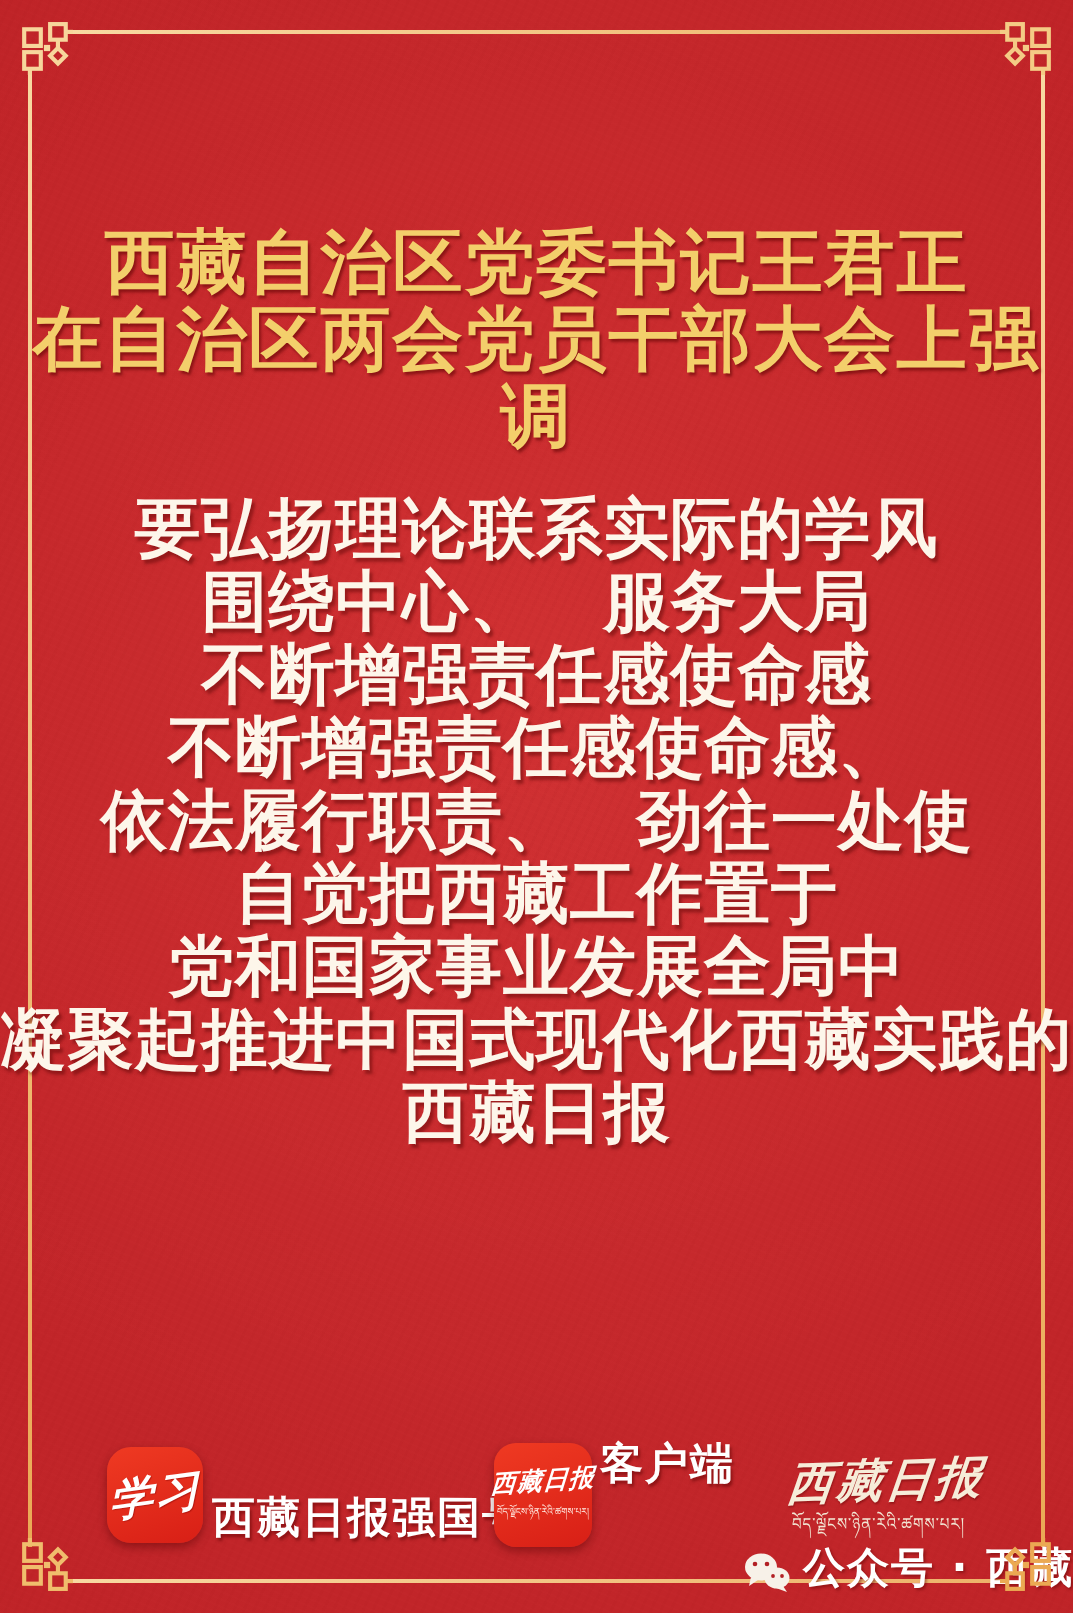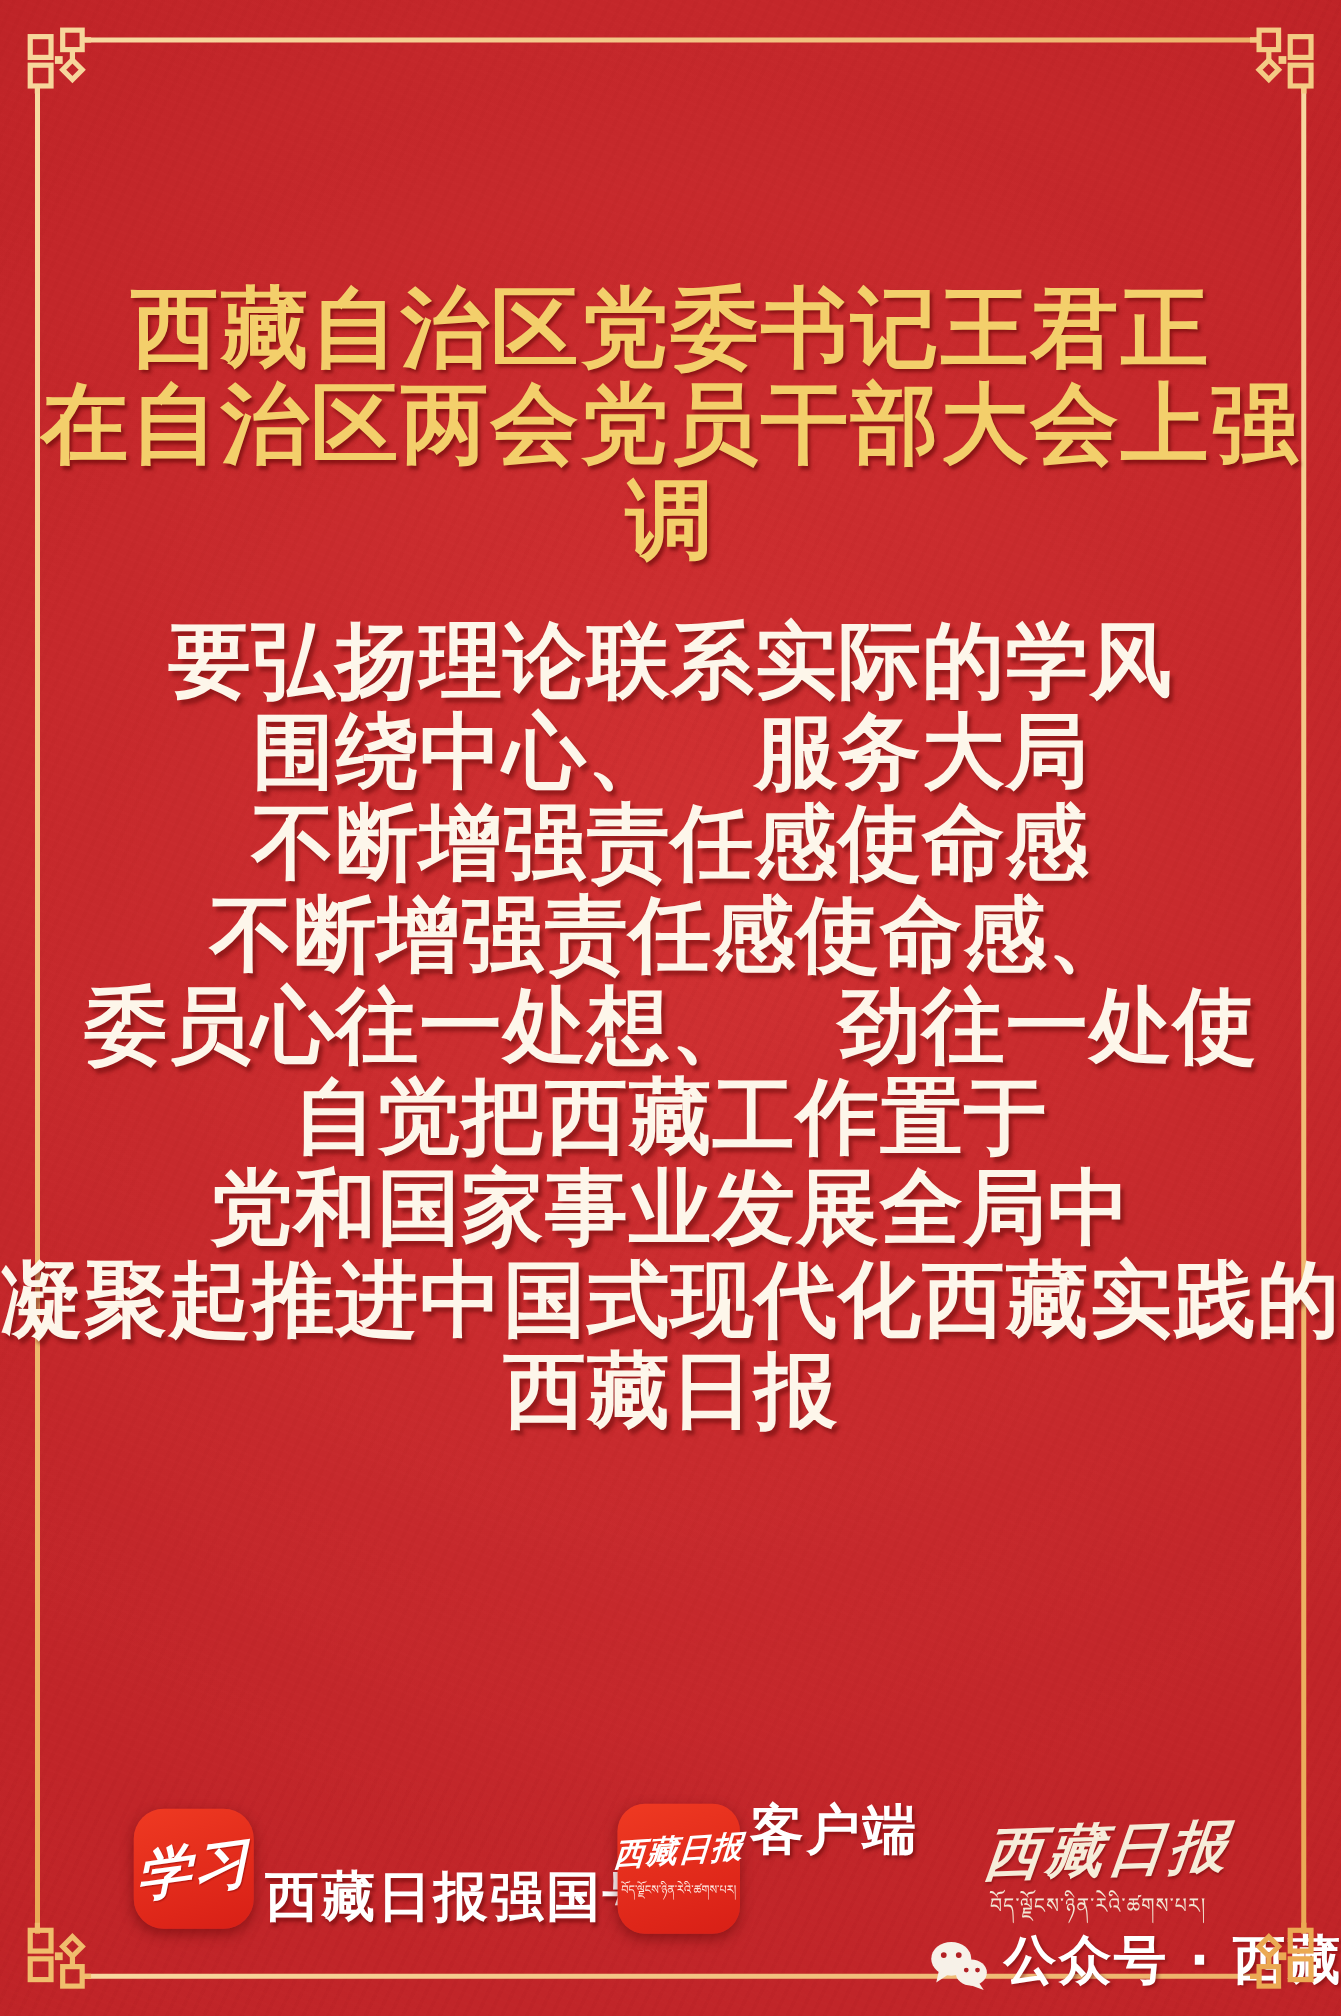--- a/index.html
+++ b/index.html
@@ -136,21 +136,21 @@
   <div class="title-block">
     <div>西藏自治区党委书记王君正</div>
     <div>在自治区两会党员干部大会上强调</div>
   </div>
 
   <div class="body-block">
     <div>要弘扬理论联系实际的学风</div>
     <div>围绕中心、 服务大局</div>
     <div>不断增强责任感使命感</div>
     <div>不断增强责任感使命感、</div>
-    <div>委员心往一处想、 劲往一处使</div>
+    <div>依法履行职责、 劲往一处使</div>
     <div>自觉把西藏工作置于</div>
     <div>党和国家事业发展全局中</div>
     <div>凝聚起推进中国式现代化西藏实践的</div>
     <div>西藏日报</div>
   </div>
 
   <div class="footer">
 
     <div class="app-icon icon-study">
       <span class="glyph">学习</span>

